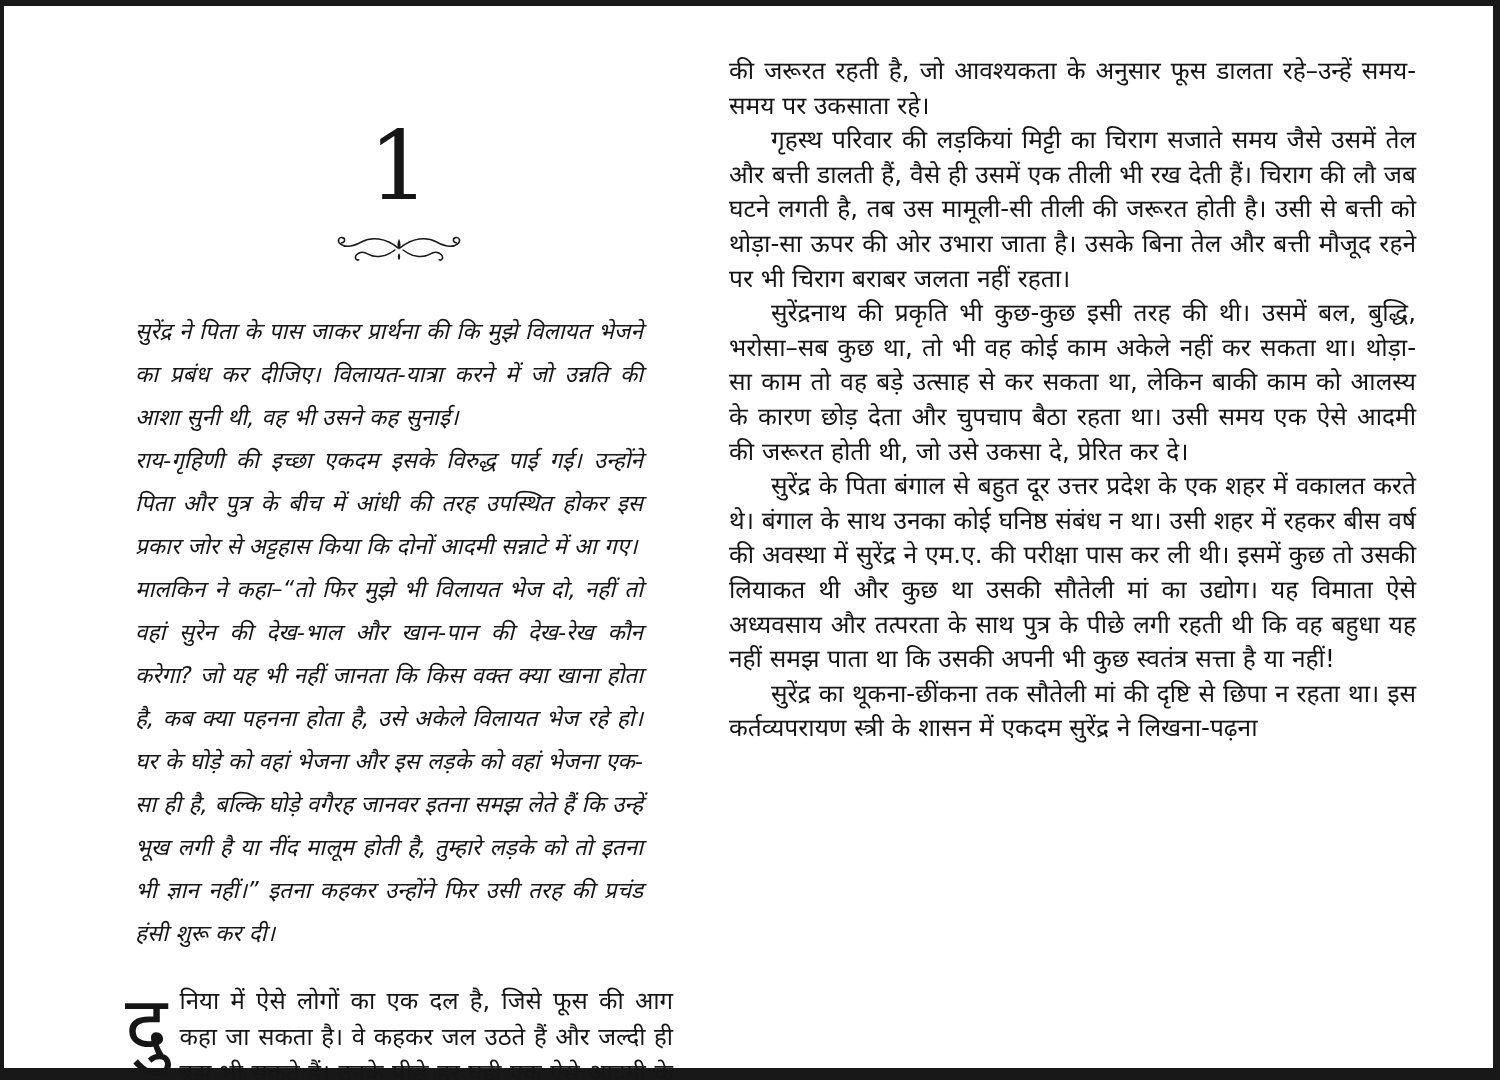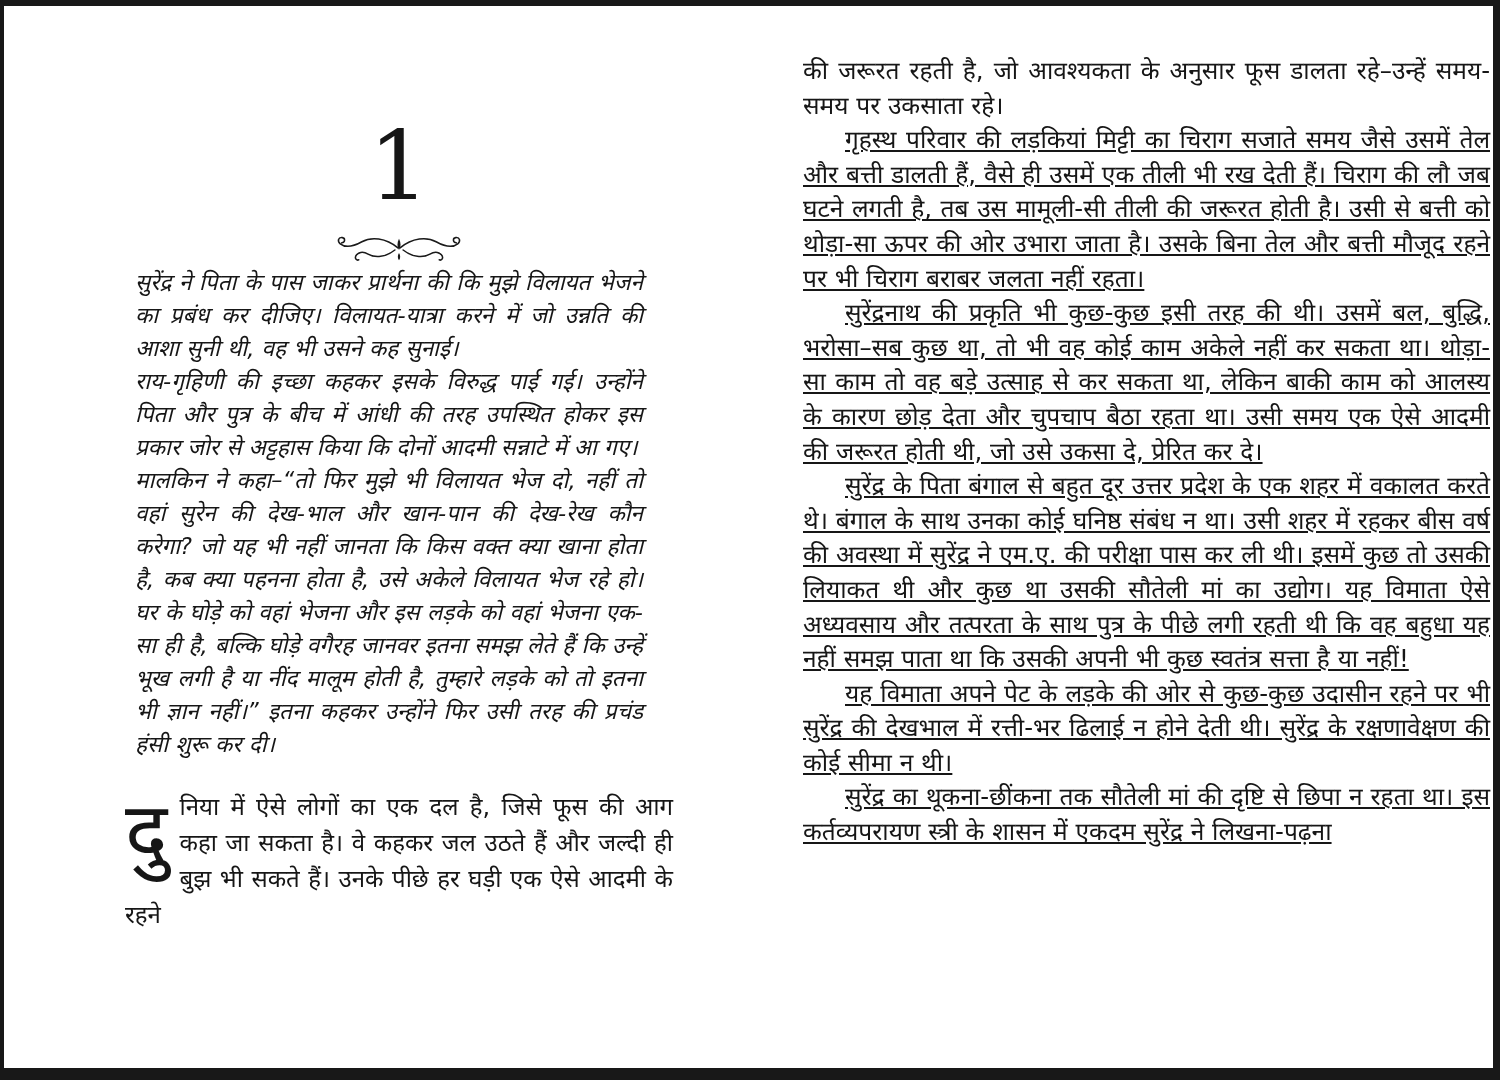--- a/index.html
+++ b/index.html
@@ -15,38 +15,38 @@
     border-bottom-width:12px; border-left-width:4px;
     box-sizing:border-box;
   }
   .left-page { position:absolute; left:125px; top:0; width:548px; }
   .chapter-number {
     margin:118px 0 0 0; text-align:center;
     font-family:"DejaVu Serif", serif; font-size:96px; line-height:1; font-weight:400;
   }
   .chapter-divider { display:block; margin:20px auto 0 auto; width:134px; height:32px; }
   .opening {
-    padding:0 30px 0 10px;
-    font-style:italic; font-size:22.5px; line-height:33px; text-align:justify;
+    margin-top:44px; padding:0 30px 0 10px;
+    font-style:italic; font-size:22.5px; line-height:43px; text-align:justify;
   }
   .opening p { margin:0; }
   .body-start {
     margin-top:28px; font-size:24px; line-height:36px; text-align:justify;
   }
   .body-start p { margin:0; }
   .dropcap {
     float:left; font-size:80px; line-height:70px;
     padding:8px 12px 0 0; font-weight:400;
   }
   .right-page {
-    position:absolute; left:803px; top:54px; width:687px;
+    position:absolute; left:729px; top:54px; width:687px;
     font-size:24.5px; line-height:34.6px; text-align:justify;
   }
   .right-page p { margin:0; }
-  .right-page p.indent { text-indent:42px;text-decoration:underline; }
+  .right-page p.indent { text-indent:42px; }
 </style>
 </head>
 <body>
 
 <div class="frame"></div>
 
 <div>
 
   <div class="left-page">
     <div class="chapter-number">1</div>
@@ -59,31 +59,30 @@
         <path d="M138,30 C156,44 176,46 190,38 C200,32 210,34 214,42 C216,47 212,51 208,49"></path>
       </g>
       <g fill="#1a1a1a">
         <path d="M130,8 C134,16 134,24 130,30 C126,24 126,16 130,8 Z"></path>
         <path d="M130,36 C133,40 133,46 130,50 C127,46 127,40 130,36 Z"></path>
       </g>
     </svg>
 
     <div class="opening">
       <p>सुरेंद्र ने पिता के पास जाकर प्रार्थना की कि मुझे विलायत भेजने का प्रबंध कर दीजिए। विलायत-यात्रा करने में जो उन्नति की आशा सुनी थी, वह भी उसने कह सुनाई।</p>
-      <p>राय-गृहिणी की इच्छा कहकर इसके विरुद्ध पाई गई। उन्होंने पिता और पुत्र के बीच में आंधी की तरह उपस्थित होकर इस प्रकार जोर से अट्टहास किया कि दोनों आदमी सन्नाटे में आ गए।</p>
+      <p>राय-गृहिणी की इच्छा एकदम इसके विरुद्ध पाई गई। उन्होंने पिता और पुत्र के बीच में आंधी की तरह उपस्थित होकर इस प्रकार जोर से अट्टहास किया कि दोनों आदमी सन्नाटे में आ गए।</p>
       <p>मालकिन ने कहा–“तो फिर मुझे भी विलायत भेज दो, नहीं तो वहां सुरेन की देख-भाल और खान-पान की देख-रेख कौन करेगा? जो यह भी नहीं जानता कि किस वक्त क्या खाना होता है, कब क्या पहनना होता है, उसे अकेले विलायत भेज रहे हो। घर के घोड़े को वहां भेजना और इस लड़के को वहां भेजना एक-सा ही है, बल्कि घोड़े वगैरह जानवर इतना समझ लेते हैं कि उन्हें भूख लगी है या नींद मालूम होती है, तुम्हारे लड़के को तो इतना भी ज्ञान नहीं।” इतना कहकर उन्होंने फिर उसी तरह की प्रचंड हंसी शुरू कर दी।</p>
     </div>
 
     <div class="body-start">
       <p><span class="dropcap">दु</span><span>निया में ऐसे लोगों का एक दल है, जिसे फूस की आग कहा जा सकता है। वे कहकर जल उठते हैं और जल्दी ही बुझ भी सकते हैं। उनके पीछे हर घड़ी एक ऐसे आदमी के रहने</span></p>
     </div>
   </div>
 
   <div class="right-page">
     <p>की जरूरत रहती है, जो आवश्यकता के अनुसार फूस डालता रहे–उन्हें समय-समय पर उकसाता रहे।</p>
     <p class="indent">गृहस्थ परिवार की लड़कियां मिट्टी का चिराग सजाते समय जैसे उसमें तेल और बत्ती डालती हैं, वैसे ही उसमें एक तीली भी रख देती हैं। चिराग की लौ जब घटने लगती है, तब उस मामूली-सी तीली की जरूरत होती है। उसी से बत्ती को थोड़ा-सा ऊपर की ओर उभारा जाता है। उसके बिना तेल और बत्ती मौजूद रहने पर भी चिराग बराबर जलता नहीं रहता।</p>
     <p class="indent">सुरेंद्रनाथ की प्रकृति भी कुछ-कुछ इसी तरह की थी। उसमें बल, बुद्धि, भरोसा–सब कुछ था, तो भी वह कोई काम अकेले नहीं कर सकता था। थोड़ा-सा काम तो वह बड़े उत्साह से कर सकता था, लेकिन बाकी काम को आलस्य के कारण छोड़ देता और चुपचाप बैठा रहता था। उसी समय एक ऐसे आदमी की जरूरत होती थी, जो उसे उकसा दे, प्रेरित कर दे।</p>
     <p class="indent">सुरेंद्र के पिता बंगाल से बहुत दूर उत्तर प्रदेश के एक शहर में वकालत करते थे। बंगाल के साथ उनका कोई घनिष्ठ संबंध न था। उसी शहर में रहकर बीस वर्ष की अवस्था में सुरेंद्र ने एम.ए. की परीक्षा पास कर ली थी। इसमें कुछ तो उसकी लियाकत थी और कुछ था उसकी सौतेली मां का उद्योग। यह विमाता ऐसे अध्यवसाय और तत्परता के साथ पुत्र के पीछे लगी रहती थी कि वह बहुधा यह नहीं समझ पाता था कि उसकी अपनी भी कुछ स्वतंत्र सत्ता है या नहीं!</p>
-    <p class="indent">यह विमाता अपने पेट के लड़के की ओर से कुछ-कुछ उदासीन रहने पर भी सुरेंद्र की देखभाल में रत्ती-भर ढिलाई न होने देती थी। सुरेंद्र के रक्षणावेक्षण की कोई सीमा न थी।</p>
     <p class="indent">सुरेंद्र का थूकना-छींकना तक सौतेली मां की दृष्टि से छिपा न रहता था। इस कर्तव्यपरायण स्त्री के शासन में एकदम सुरेंद्र ने लिखना-पढ़ना</p>
   </div>
 
 </div>
 
 </body></html>

